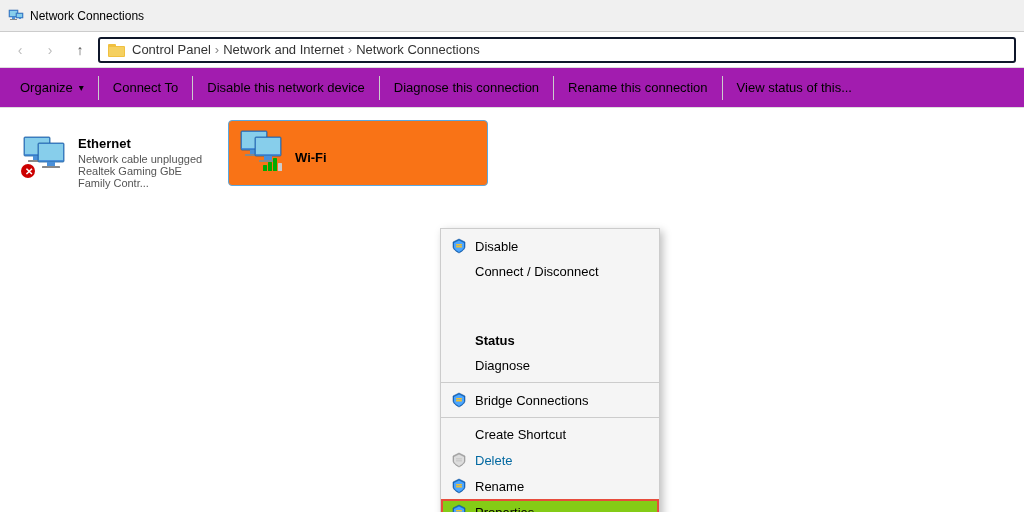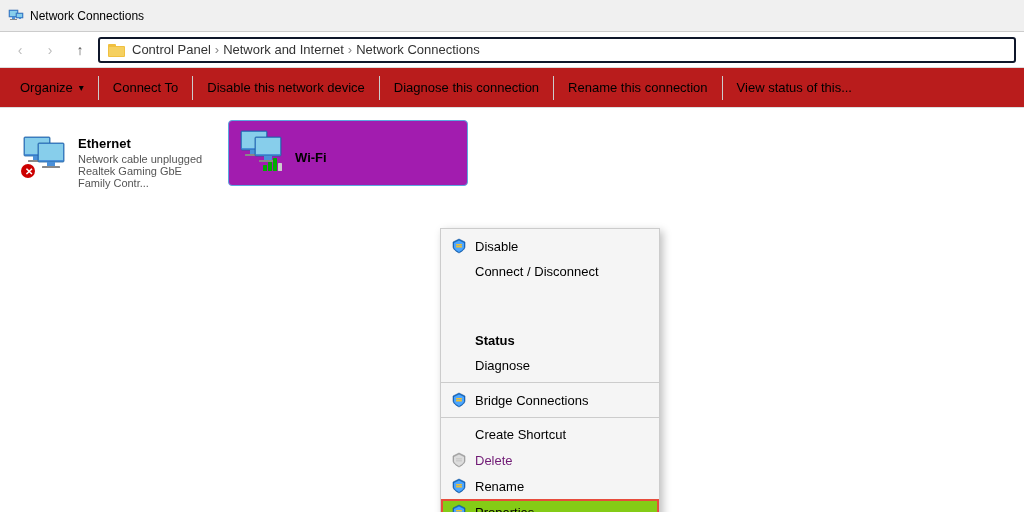--- a/index.html
+++ b/index.html
@@ -65,21 +65,21 @@
       align-items: center;
       padding: 0 8px;
       background: #fff;
       font-size: 13px;
       color: #333;
     }
     .path-separator { color: #888; margin: 0 4px; }
 
     
     .toolbar {
-      background: #b91c1c;
+      background: #a21caf;
       height: 40px;
       display: flex;
       align-items: center;
       border-bottom: 1px solid #ddd;
       padding: 0 8px;
       gap: 0;
     }
     .toolbar-btn {
       height: 36px;
       padding: 0 12px;
@@ -177,44 +177,44 @@
     .ctx-item {
       display: flex;
       align-items: center;
       padding: 5px 16px 5px 10px;
       cursor: pointer;
       font-size: 13px;
       gap: 8px;
       color: #000;
     }
     .ctx-item.bold-item { font-weight: 700; margin-top: 44px; }
-    .ctx-item.disabled-item { color: #701a75; cursor: default; }
+    .ctx-item.disabled-item { color: #0369a1; cursor: default; }
     .ctx-item.highlighted {
       outline: 2px solid #e74c3c;
       outline-offset: -2px;
       background: #84cc16;
     }
 
     .ctx-separator {
       height: 1px;
       background: #ccc;
       margin: 4px 0;
     }
 
     .shield-icon {
       width: 16px;
       height: 16px;
       flex-shrink: 0;
     }
 
     
     .wifi-selected-bg {
-      background: #a21caf;
+      background: #f97316;
       border: 1px solid #5ba8e0;
-      width: 240px;
+      width: 260px;
     }
 
     
     .dropdown-arrow {
       font-size: 10px;
       margin-left: 2px;
     }
   </style>
 </head>
 <body>

